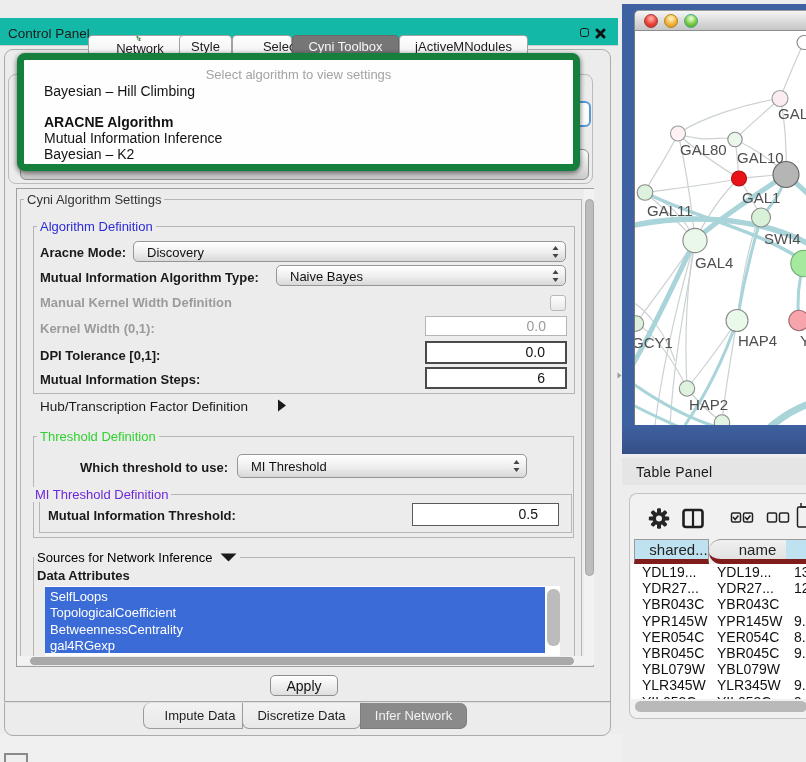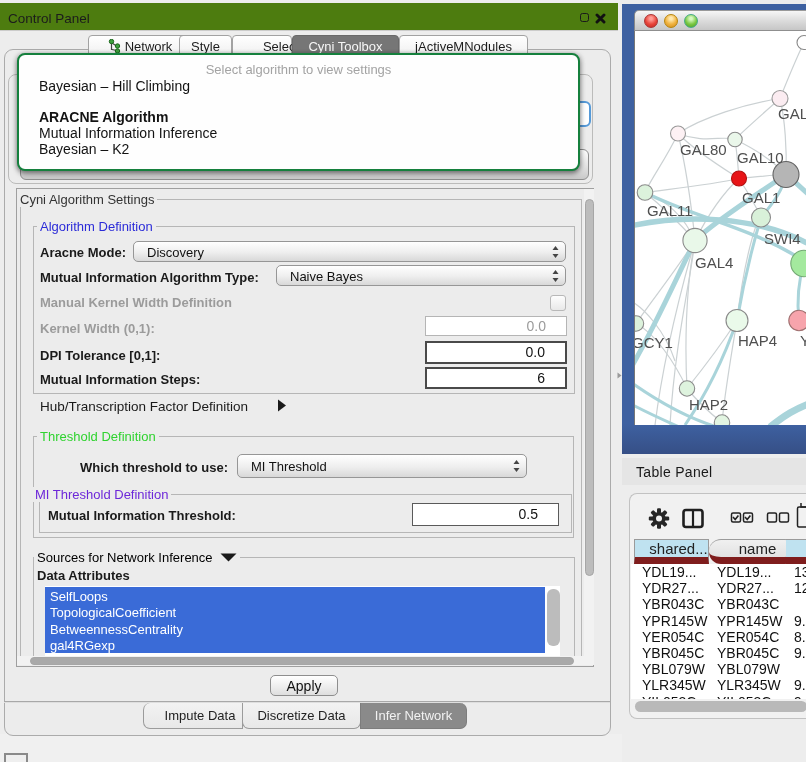--- a/index.html
+++ b/index.html
@@ -1,19 +1,19 @@
 <!DOCTYPE html>
 <html><head><meta charset="utf-8">
 <style>
 html,body{margin:0;padding:0;}
 body{width:806px;height:762px;position:relative;background:#ededed;font-family:"Liberation Sans",sans-serif;overflow:hidden;}
 .abs{position:absolute;}
 .b{font-weight:bold;}
 
-#titlebar{left:0;top:3px;width:618px;height:27px;background:#4d7c0f;border-bottom:1px solid #cccccb;}
+#titlebar{left:0;top:18px;width:618px;height:27px;background:#14b8a6;border-bottom:1px solid #cccccb;}
 #titlebar .t{position:absolute;left:8px;top:8px;font-size:13.5px;color:#1c1c1c;}
 #floatico{position:absolute;left:580px;top:10px;width:6.5px;height:6.5px;border:1.6px solid #1a1a1a;border-radius:2.5px;}
 
 #outerbox{left:4px;top:49px;width:605px;height:685px;border:1px solid #ababab;border-radius:9px;background:#ececec;}
 
 .tab{position:absolute;top:35px;height:22px;border:1px solid #a2a2a2;border-radius:4px 4px 0 0;background:linear-gradient(#ffffff,#f4f4f4 70%,#ececec);display:flex;align-items:center;justify-content:center;font-size:13px;color:#1c1c1c;box-sizing:border-box;}
 .tabsel{background:#767676;color:#f7f7f7;border-color:#6a6a6a;}
 
 #topsub{left:8px;top:74px;width:585px;height:110px;border:1px solid #bbbbba;border-radius:8px;background:#ececec;box-sizing:border-box;}
 #combosliver{left:20px;top:101px;width:567px;height:22px;border:2px solid #569ad8;border-radius:6px;background:#fff;}
@@ -25,73 +25,73 @@
 .grplbl{position:absolute;background:#ececec;padding:0 3px;font-size:13px;white-space:nowrap;}
 .lbl{position:absolute;font-size:13px;color:#1a1a1a;white-space:nowrap;}
 .combo{position:absolute;border:1px solid #969696;border-radius:5px;background:linear-gradient(#ffffff,#eeeeee 55%,#d8d8d8);box-sizing:border-box;font-size:13px;color:#111;}
 .combo .ct{position:absolute;left:13px;top:50%;transform:translateY(-50%);}
 .spin{position:absolute;right:6px;top:50%;transform:translateY(-50%);width:7px;height:12px;}
 .fld{position:absolute;background:#fff;font-size:14px;color:#111;text-align:right;box-sizing:border-box;padding-right:20px;}
 
 .sbtrack{position:absolute;background:#f2f2f2;}
 .sbthumb{position:absolute;background:#bcbcbc;border:1px solid #a6a6a6;border-radius:5px;box-sizing:border-box;}
 
-#dd{left:17px;top:53px;width:563px;height:118px;background:#fefefe;border:2px solid #15803d;box-sizing:border-box;border-radius:8px;box-shadow:0 3px 5px rgba(0,0,0,0.38), 2px 0 4px rgba(0,0,0,0.15), -2px 0 4px rgba(0,0,0,0.12);}
+#dd{left:17px;top:53px;width:563px;height:118px;background:#fefefe;border:7px solid #15803d;box-sizing:border-box;border-radius:8px;box-shadow:0 3px 5px rgba(0,0,0,0.38), 2px 0 4px rgba(0,0,0,0.15), -2px 0 4px rgba(0,0,0,0.12);}
 #dd .hint{position:absolute;left:0;right:0;top:7px;text-align:center;font-size:13px;color:#a3a3a3;}
 #dd .it{position:absolute;left:0px;font-size:14px;color:#131313;white-space:nowrap;padding-left:20px;}
 
 .btab{position:absolute;height:26px;border:1px solid #9b9b9b;border-top:none;border-radius:0 0 7px 7px;background:linear-gradient(#f2f2f2,#e8e8e8);display:flex;align-items:center;justify-content:center;font-size:13px;color:#222;box-sizing:border-box;top:703px;}
 .btabsel{background:#8a8a8a;color:#f2f2f2;border-color:#7d7d7d;}
 
 #bluepanel{left:622px;top:4px;width:184px;height:450px;background:#3e61a1;}
 #macwin{left:634px;top:10px;width:172px;height:415px;}
 #mactitle{position:absolute;left:0;top:0;width:172px;height:21px;background:linear-gradient(#f6f6f6,#dcdcdc 50%,#c6c6c6);border-top:1px solid #999;border-left:1px solid #888;border-bottom:1px solid #8f8f8f;border-radius:5px 0 0 0;box-sizing:border-box;}
 .light{position:absolute;top:15px;width:12px;height:12px;border-radius:50%;}
 #netbody{position:absolute;left:0;top:21px;width:172px;height:394px;background:#fff;border-left:1px solid #777;box-sizing:border-box;overflow:hidden;}
 
 #tpstrip{left:622px;top:458px;width:184px;height:27px;background:#e5e5e5;}
 #tpstrip .t{position:absolute;left:14px;top:6px;font-size:14px;color:#1a1a1a;letter-spacing:0.3px;}
 #tablebox{left:629px;top:493px;width:177px;height:226px;background:#f1f1f1;border:1px solid #c2c2c2;border-radius:8px 0 0 8px;border-right:none;box-sizing:border-box;overflow:hidden;}
-.hcell{position:absolute;top:45px;height:25px;border-top:1px solid #9a9a9a;border-bottom:7px solid #7f1d1d;box-sizing:border-box;font-size:15px;color:#222;display:flex;align-items:center;justify-content:center;}
+.hcell{position:absolute;top:45px;height:25px;border-top:1px solid #9a9a9a;border-bottom:5px solid #7f1d1d;box-sizing:border-box;font-size:15px;color:#222;display:flex;align-items:center;justify-content:center;}
 .trow{position:absolute;font-size:14px;color:#111;white-space:nowrap;}
 </style></head>
 <body>
 
 <div class="abs" id="titlebar">
 <span class="t">Control Panel</span>
 <div id="floatico"></div>
 <svg style="position:absolute;left:595px;top:10px" width="11" height="11" viewBox="0 0 11 11">
       <path d="M2 2 L9 9 M9 2 L2 9" stroke="#111" stroke-width="2.9" stroke-linecap="round"></path>
     </svg>
 </div>
 
 <div class="abs" id="outerbox"></div>
 
 <div class="abs" id="topsub"></div>
 <div class="abs" id="combosliver"></div>
 <div class="abs" id="graycombo"></div>
 
-<div class="tab" style="left:88px;width:104px;">
+<div class="tab" style="left:88px;width:104px;flex-direction:column;">
 <svg width="13" height="14" viewBox="0 0 13 14" style="margin-right:4px">
       <path d="M3.5 3 L3.5 11 M4 4 L8.5 7 M4 10.5 L8.5 11.5" stroke="#444" stroke-width="1.2" fill="none"></path>
       <circle cx="3.5" cy="2.5" r="2.2" fill="#3fa23f" stroke="#1c681c"></circle>
       <circle cx="9.5" cy="7" r="2.2" fill="#3fa23f" stroke="#1c681c"></circle>
       <circle cx="9.5" cy="12" r="2.2" fill="#3fa23f" stroke="#1c681c"></circle>
     </svg>
 <span>Network</span>
   </div>
 <div class="tab" style="left:179px;width:53px;">Style</div>
 <div class="tab" style="left:232px;width:60px;padding-left:38px;">Select</div>
 <div class="tab tabsel" style="left:292px;width:107px;">Cyni Toolbox</div>
 <div class="tab" style="left:399px;width:129px;">jActiveMNodules</div>
 
 <div class="abs" id="inner"></div>
 
 <div class="abs" style="left:20px;top:199px;width:560px;height:456px;border:1px solid #b6b6b6;border-bottom:none;"></div>
-<div class="grplbl" style="left:17px;top:192px;color:#333;">Cyni Algorithm Settings</div>
+<div class="grplbl" style="left:24px;top:192px;color:#333;">Cyni Algorithm Settings</div>
 
 <div class="grp" style="left:33px;top:226px;width:540px;height:166px;"></div>
 <div class="grplbl" style="left:37px;top:219px;color:#2b2bd8;">Algorithm Definition</div>
 <div class="lbl b" style="left:40px;top:245px;">Aracne Mode:</div>
 <div class="combo" style="left:133px;top:241px;width:433px;height:21px;">
     <span class="ct">Discovery</span>
 <svg class="spin" viewBox="0 0 7 12">
       <path d="M3.5 0 L6.5 4 L0.5 4 Z" fill="#444"></path>
       <path d="M3.5 12 L6.5 8 L0.5 8 Z" fill="#444"></path>
     </svg>

